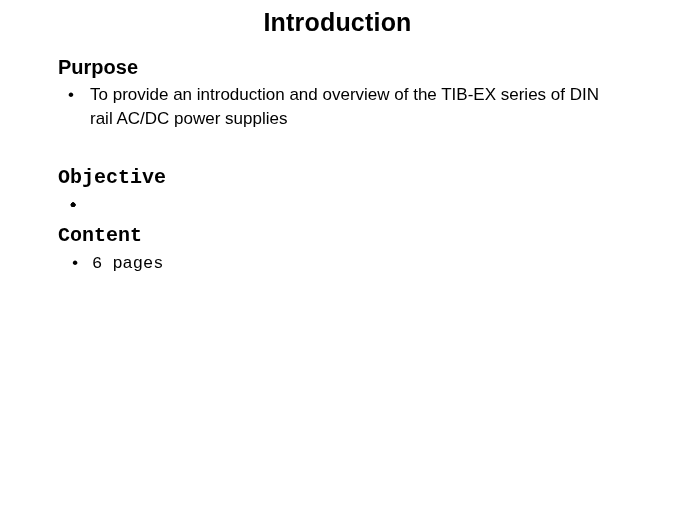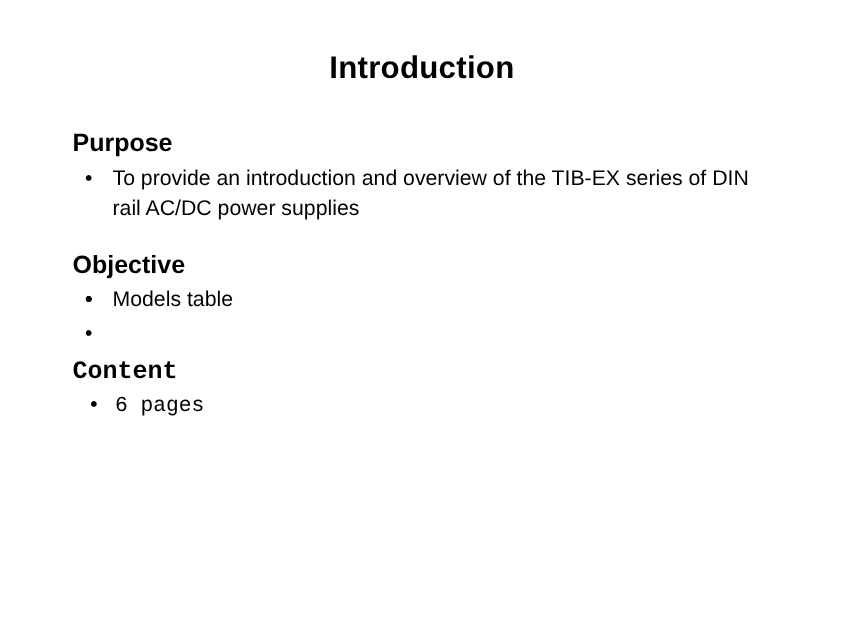--- a/index.html
+++ b/index.html
@@ -17,38 +17,39 @@
   .slide {
     position: relative;
     width: 675px;
     height: 506px;
     box-sizing: border-box;
   }
   .slide-title {
     text-align: center;
     font-size: 25px;
     font-weight: bold;
-    margin: 16px;
-    padding-top: 24px;
+    margin: 0;
+    padding-top: 8px;
     letter-spacing: 0.2px;
   }
   .body {
     padding: 18px 60px 0 58px;
   }
   .section {
     margin-bottom: 2px;
   }
   .section-heading {
     font-size: 20px;
     font-weight: bold;
     margin: 0 0 4px 0;
     line-height: 1.2;
   }
   .section-objective {
-    margin-top: 21px;
+    margin-top: 35px;
+    font-family: Liberation Mono, monospace;
   }
   .section-content {
     margin-top: 34px;
     font-family: Liberation Mono, monospace;
   }
   ul.bullets {
     list-style: none;
     margin: 0;
     padding: 0;
   }
@@ -106,21 +107,20 @@
           <span class="dot">•</span>
         </li>
         <li>
           <span class="dot">•</span>
         </li>
         <li>
           <span class="dot">•</span>
         </li>
         <li>
           <span class="dot">•</span>
-          <span class="text">Models table</span>
         </li>
         <li>
           <span class="dot">•</span>
         </li>
       </ul>
     </div>
 
     <div class="section section-content">
       <h2 class="section-heading">Content</h2>
       <ul class="bullets">

